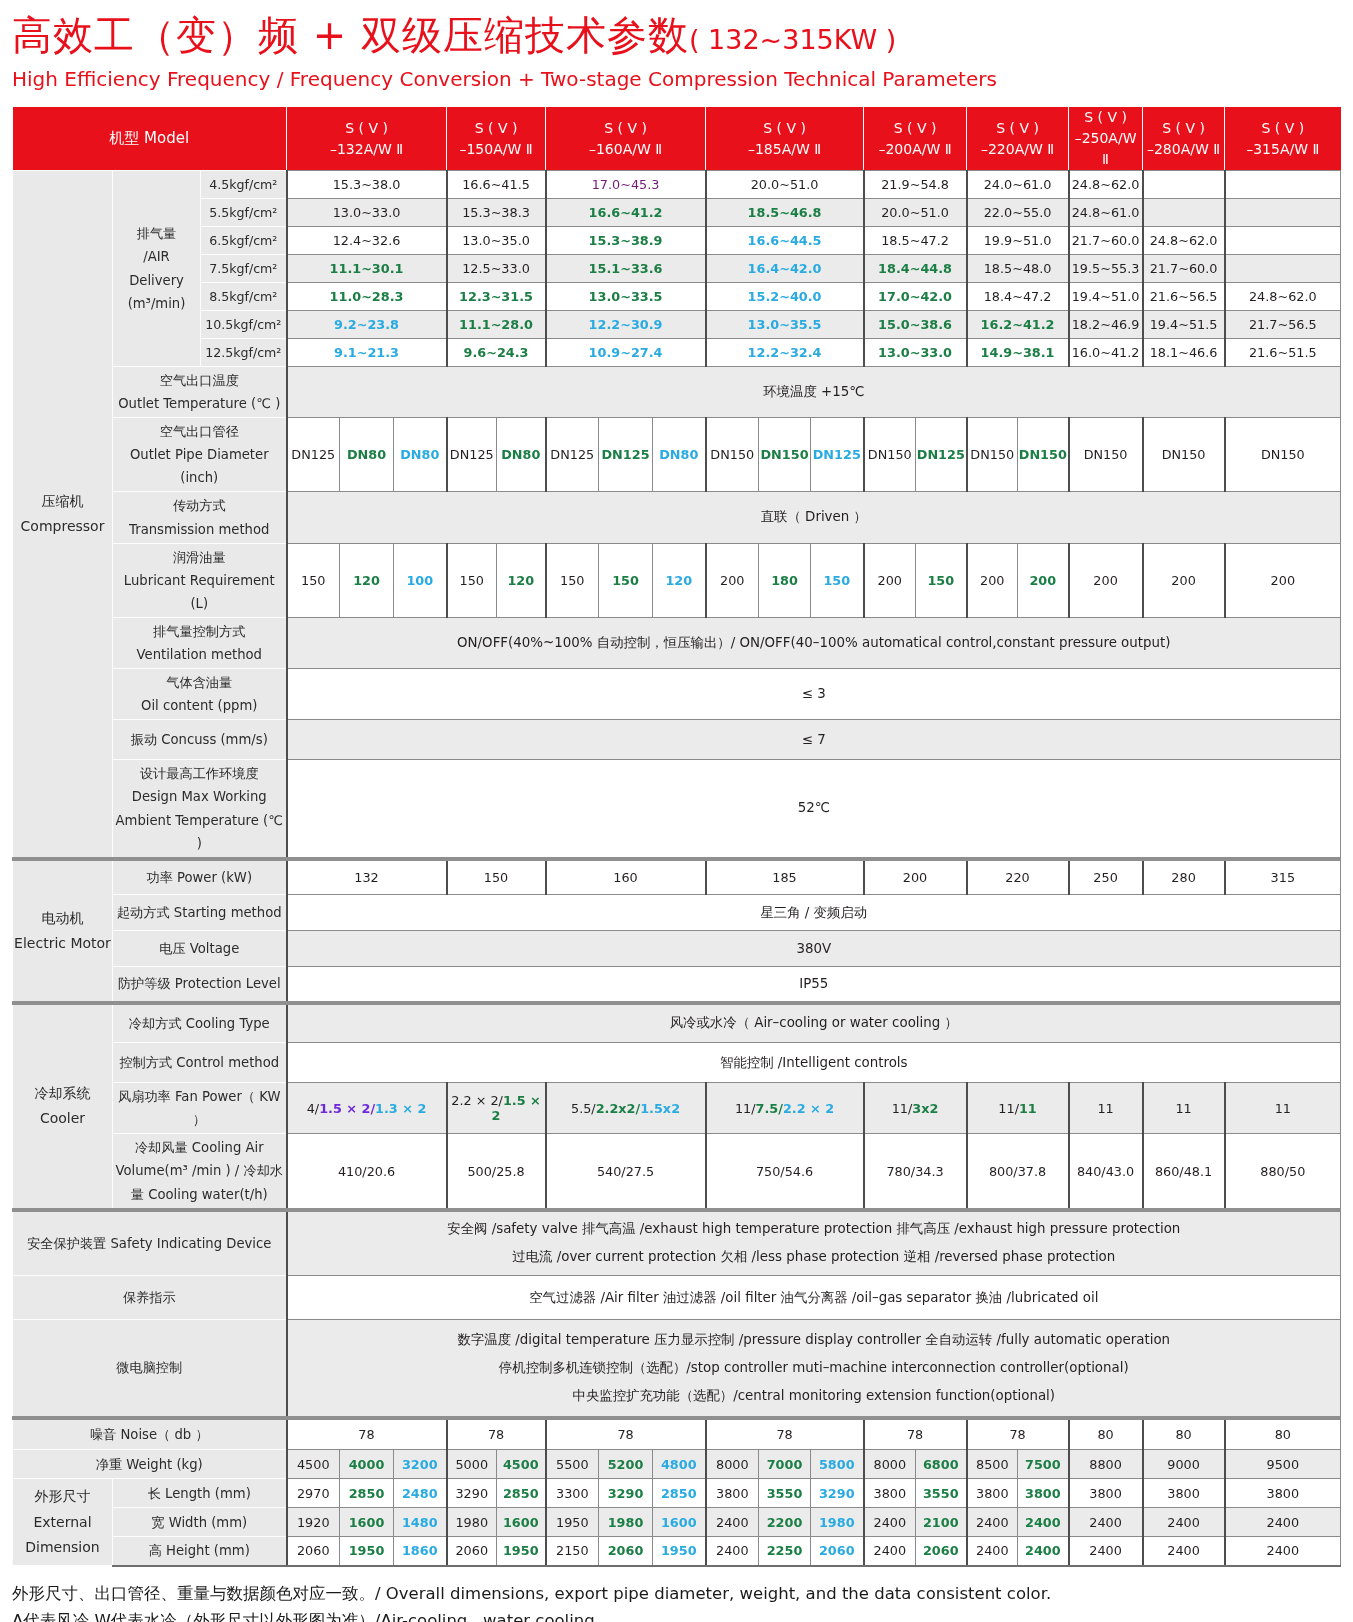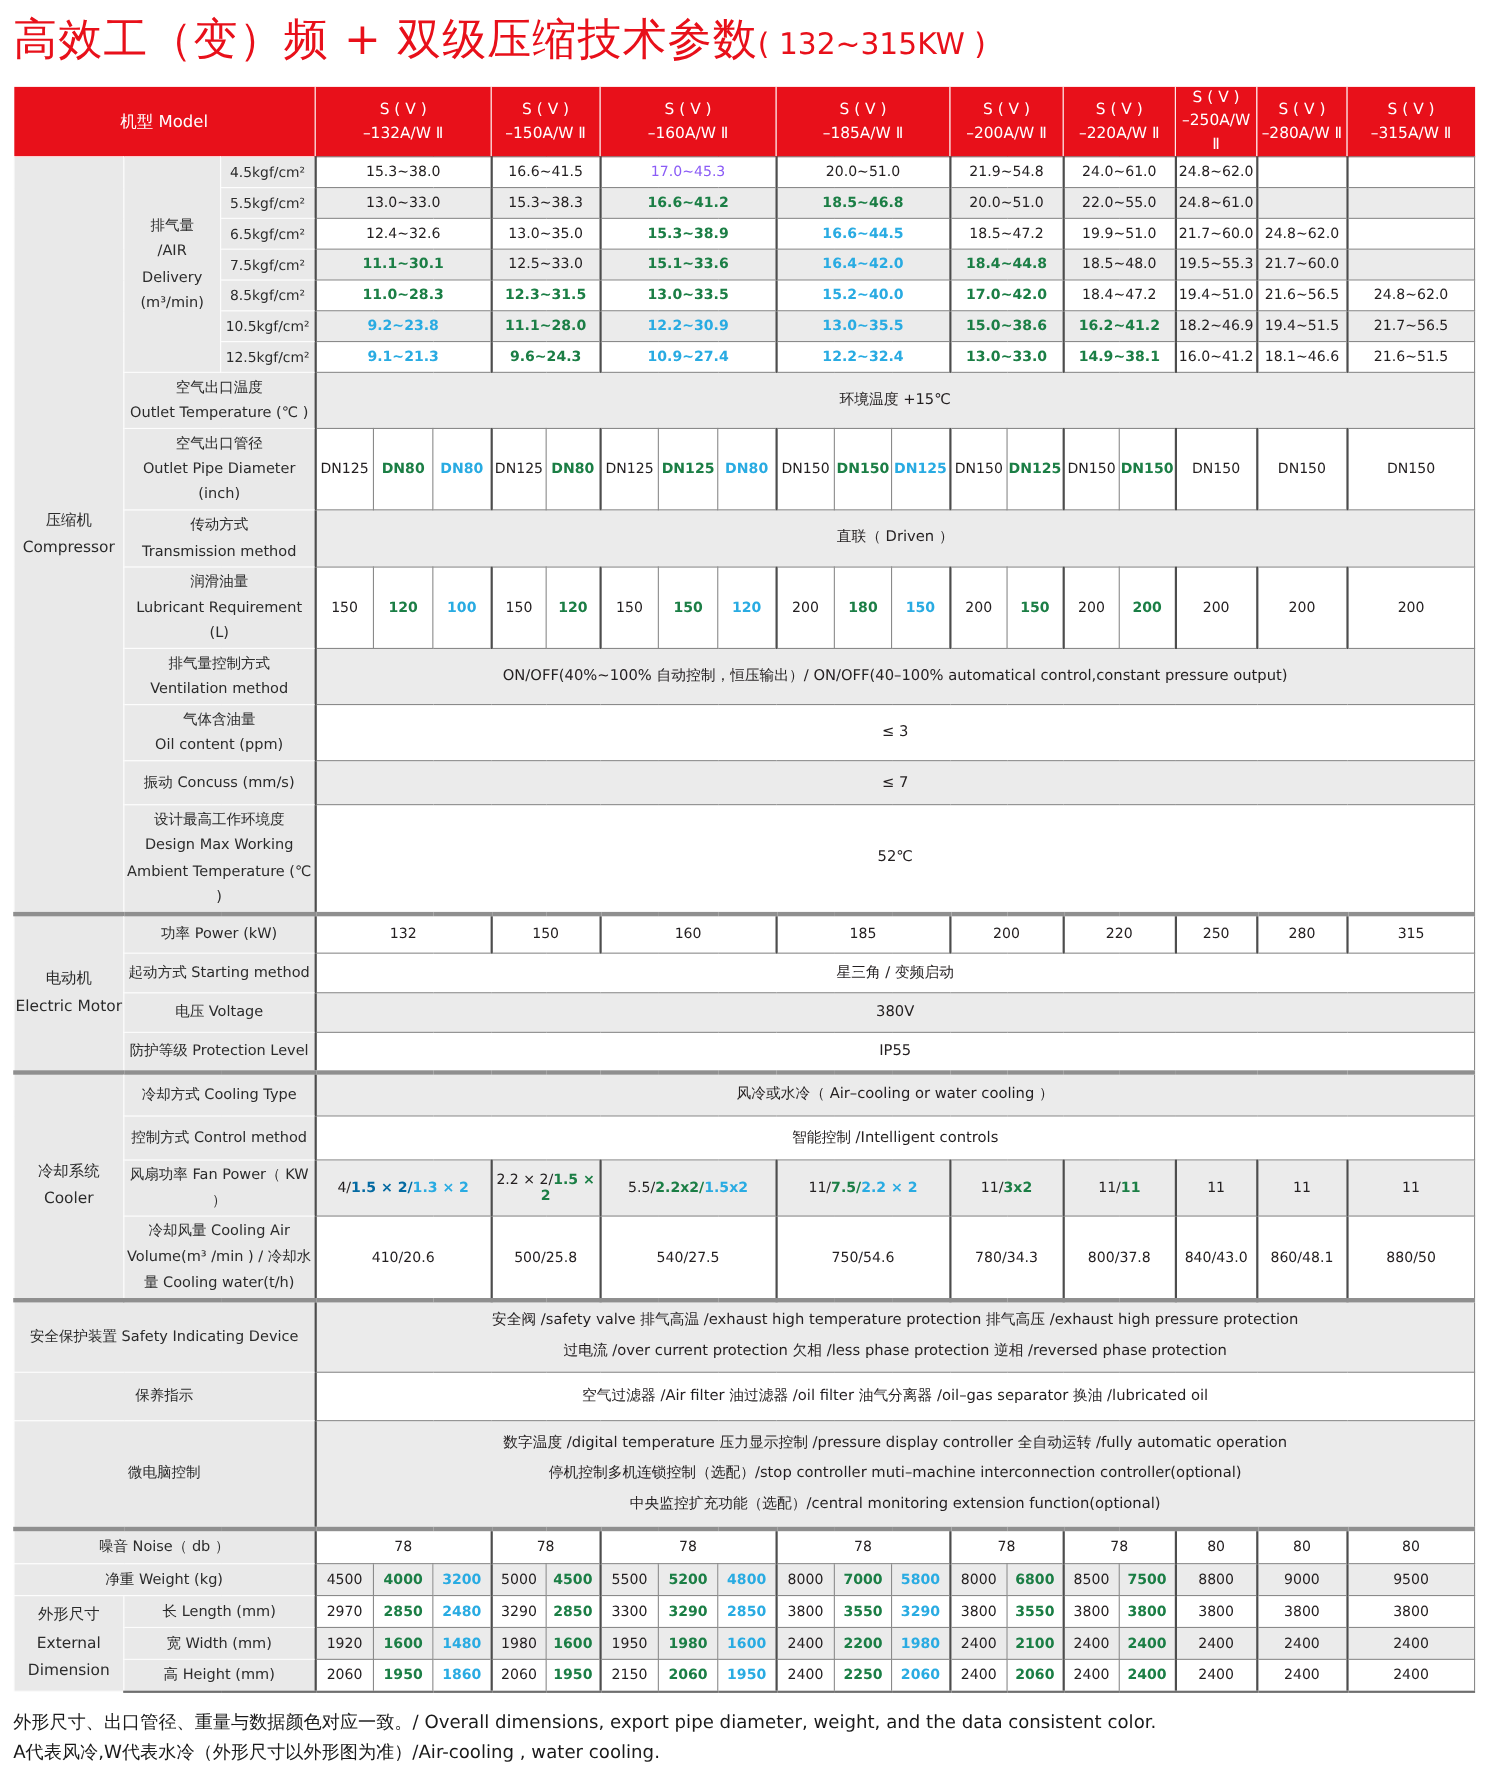--- a/index.html
+++ b/index.html
@@ -30,20 +30,21 @@
   td.span-cell div{line-height:2.1}
   footer{margin-top:14px}
   .fn{font-size:16.5px;color:#1a1a1a;line-height:1.55;margin-top:2px}
 </style>
 </head>
 <body>
 
 <div class="page">
   <header>
     <h1 class="title-line"><span class="title-zh">高效工（变）频 + 双级压缩技术参数</span><span class="title-kw">( 132~315KW )</span></h1>
+    <div class="subtitle">High Efficiency Frequency / Frequency Conversion + Two-stage Compression Technical Parameters</div>
   </header>
 
   <table id="param-table">
       <colgroup>
         <col style="width: 100px;">
         <col style="width: 88px;">
         <col style="width: 86px;">
         <col style="width: 53px;">
         <col style="width: 54px;">
         <col style="width: 53px;">
@@ -108,21 +109,21 @@
         <tr style="height: 28px;">
           <th rowspan="15" class="sec">压缩机
 Compressor</th>
           <th class="lbl" rowspan="7" colspan="1">排气量
 /AIR
 Delivery
 (m³/min)</th>
           <th class="press">4.5kgf/cm²</th>
           <td colspan="3" class="gs"><span style="color: rgb(35, 31, 32);">15.3~38.0</span></td>
           <td colspan="2" class="gs"><span style="color: rgb(35, 31, 32);">16.6~41.5</span></td>
-          <td colspan="3" class="gs"><span style="color: #8b5cf6;">17.0~45.3</span></td>
+          <td colspan="3" class="gs"><span style="color: #701a75;">17.0~45.3</span></td>
           <td colspan="3" class="gs"><span style="color: rgb(35, 31, 32);">20.0~51.0</span></td>
           <td colspan="2" class="gs"><span style="color: rgb(35, 31, 32);">21.9~54.8</span></td>
           <td colspan="2" class="gs"><span style="color: rgb(35, 31, 32);">24.0~61.0</span></td>
           <td colspan="1" class="gs"><span style="color: rgb(35, 31, 32);">24.8~62.0</span></td>
           <td colspan="1" class="gs"><span style="color: rgb(35, 31, 32);"></span></td>
           <td colspan="1" class="gs"><span style="color: rgb(35, 31, 32);"></span></td>
         </tr>
         <tr class="shade" style="height: 28px;">
           <th class="press">5.5kgf/cm²</th>
           <td colspan="3" class="gs"><span style="color: rgb(35, 31, 32);">13.0~33.0</span></td>
@@ -322,21 +323,21 @@
           </td>
         </tr>
         <tr style="height: 40px;">
           <th class="lbl" colspan="2">控制方式 Control method</th>
           <td colspan="18" class="span-cell gs">
             <div>智能控制 /Intelligent controls</div>
           </td>
         </tr>
         <tr class="shade" style="height: 28px;">
           <th class="lbl" colspan="2">风扇功率 Fan Power（ KW ）</th>
-          <td colspan="3" class="gs"><span style="color: rgb(35, 31, 32);">4/</span><span class="bold" style="color: #0369a1;">1.5 × 2/</span><span class="bold" style="color: rgb(41, 171, 226);">1.3 × 2</span></td>
+          <td colspan="3" class="gs"><span style="color: rgb(35, 31, 32);">4/</span><span class="bold" style="color: #6d28d9;">1.5 × 2/</span><span class="bold" style="color: rgb(41, 171, 226);">1.3 × 2</span></td>
           <td colspan="2" class="gs"><span style="color: rgb(35, 31, 32);">2.2 × 2/</span><span class="bold" style="color: rgb(27, 126, 69);">1.5 × 2</span></td>
           <td colspan="3" class="gs"><span style="color: rgb(35, 31, 32);">5.5/</span><span class="bold" style="color: rgb(27, 126, 69);">2.2x2/</span><span class="bold" style="color: rgb(41, 171, 226);">1.5x2</span></td>
           <td colspan="3" class="gs"><span style="color: rgb(35, 31, 32);">11/</span><span class="bold" style="color: rgb(27, 126, 69);">7.5/</span><span class="bold" style="color: rgb(41, 171, 226);">2.2 × 2</span></td>
           <td colspan="2" class="gs"><span style="color: rgb(35, 31, 32);">11/</span><span class="bold" style="color: rgb(27, 126, 69);">3x2</span></td>
           <td colspan="2" class="gs"><span style="color: rgb(35, 31, 32);">11/</span><span class="bold" style="color: rgb(27, 126, 69);">11</span></td>
           <td colspan="1" class="gs"><span style="color: rgb(35, 31, 32);">11</span></td>
           <td colspan="1" class="gs"><span style="color: rgb(35, 31, 32);">11</span></td>
           <td colspan="1" class="gs"><span style="color: rgb(35, 31, 32);">11</span></td>
         </tr>
         <tr style="height: 66px;">

